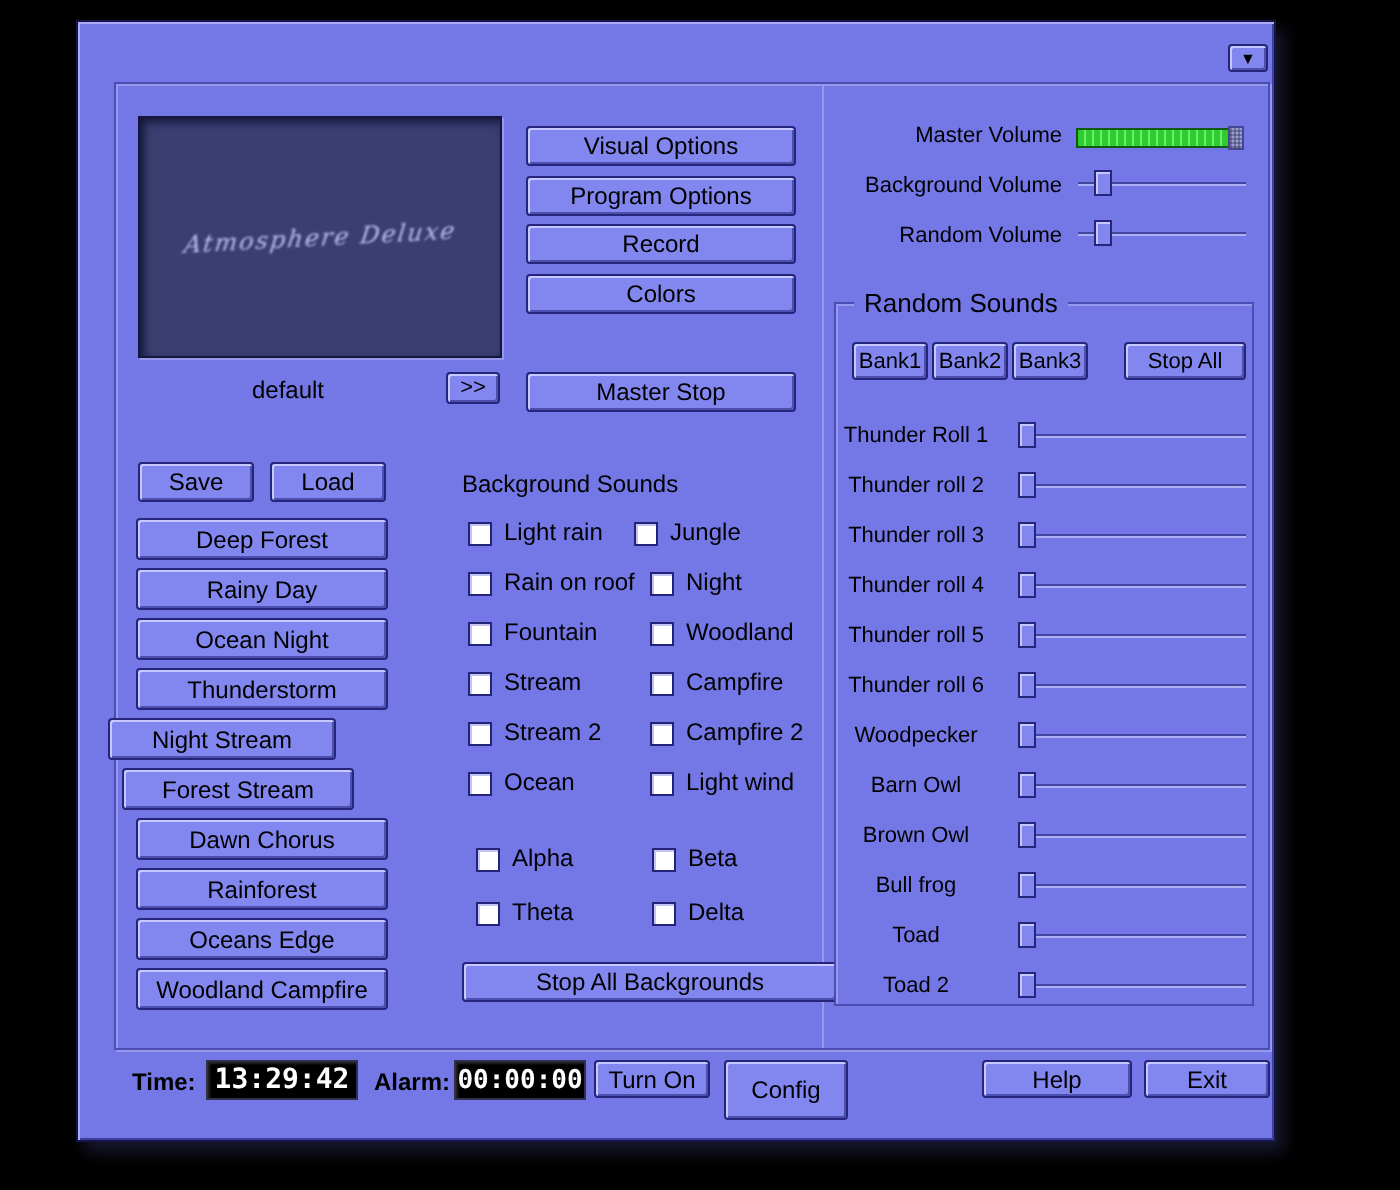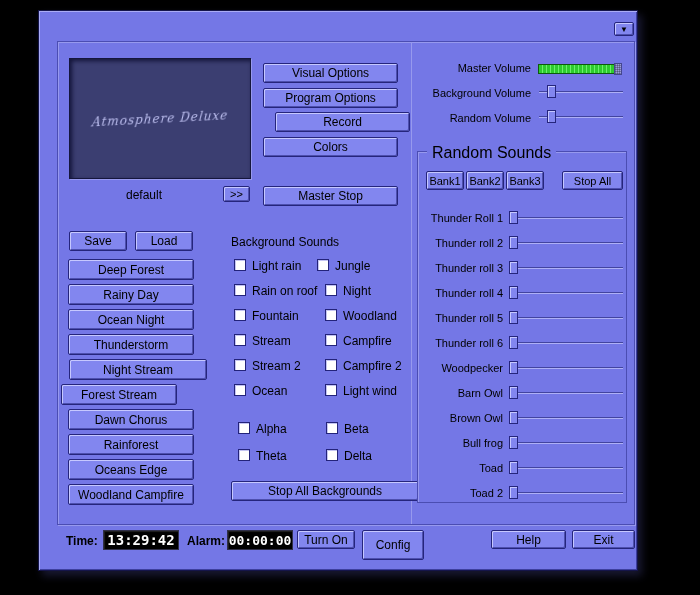--- a/index.html
+++ b/index.html
@@ -39,28 +39,28 @@
     display:flex; align-items:center; justify-content:center;
   }
   .scribble {
     font-family:"DejaVu Serif", serif; font-style:italic;
     color:#c9cbfb; font-size:12px; letter-spacing:1px;
     transform: rotate(-3deg) skewX(-10deg);
     filter: blur(0.5px); opacity:.9;
   }
   .label { position:absolute; font-size:12px; }
   .bold { font-weight:bold; }
-  .cbrow { position:absolute; display:flex; align-items:flex-start; gap:6px; height:14px; }
+  .cbrow { position:absolute; display:flex; align-items:flex-end; gap:6px; height:14px; }
   .cb {
     width:12px; height:12px; background:#fff; flex:0 0 auto;
     border:1px solid #23237a; box-shadow: inset 1px 1px 0 #c4c4f2;
   }
   .cblabel { font-size:12px; }
   .vlabel { position:absolute; left:360px; width:132px; text-align:right; font-size:11px; }
-  .slabel { position:absolute; left:374px; width:90px; text-align:right; font-size:11px; }
+  .slabel { position:absolute; left:374px; width:90px; text-align:center; font-size:11px; }
   .slider { position:absolute; height:14px; }
   .slider .track {
     position:absolute; left:0; right:0; top:6px; height:2px;
     background:#42449f; border-bottom:1px solid #aeb0f6;
   }
   .slider .thumb {
     position:absolute; top:0; width:9px; height:13px;
     background:var(--color-button,#8286ef);
     border:1px solid #25257c; box-shadow: inset 1px 1px 0 #c6c8ff;
   }
@@ -75,21 +75,21 @@
     background-image:
       repeating-linear-gradient(0deg, rgba(0,0,0,.25) 0 1px, transparent 1px 2px),
       repeating-linear-gradient(90deg, rgba(0,0,0,.25) 0 1px, transparent 1px 2px);
   }
   .group {
     position:absolute; left:378px; top:140px; width:210px; height:352px;
     border:1px solid #4b4db2; box-shadow: inset 1px 1px 0 #9799ee;
   }
   .group-title {
     position:absolute; left:388px; top:133px; background:var(--color-purple,#7477e6);
-    padding:0 5px; font-size:16px;
+    padding:0 5px; font-size:13px;
   }
   .lcd {
     position:absolute; background:#000; color:var(--color-lcd_text,#fff);
     border:1px solid #30304a; box-shadow: inset 1px 1px 1px #222;
     display:flex; align-items:center; justify-content:center;
     font-family:"DejaVu Sans Mono", monospace; font-weight:bold;
   }
 </style>
 </head>
 <body>
@@ -104,32 +104,32 @@
   <div class="vdivider"></div>
 
   <div class="screen">
     <span class="scribble">Atmosphere Deluxe</span>
   </div>
   <div class="label" style="left:30px;top:177px;width:150px;text-align:center">default</div>
   <div class="btn" style="left:184px;top:175px;width:27px;height:16px;font-size:11px">&gt;&gt;</div>
 
   <div class="btn" style="left:224px;top:52px;width:135px;height:20px">Visual Options</div>
   <div class="btn" style="left:224px;top:77px;width:135px;height:20px">Program Options</div>
-  <div class="btn" style="left:236px;top:101px;width:135px;height:20px">Record</div>
+  <div class="btn" style="left:224px;top:101px;width:135px;height:20px">Record</div>
   <div class="btn" style="left:224px;top:126px;width:135px;height:20px">Colors</div>
   <div class="btn" style="left:224px;top:175px;width:135px;height:20px">Master Stop</div>
 
   <div class="btn" style="left:30px;top:220px;width:58px;height:20px">Save</div>
   <div class="btn" style="left:96px;top:220px;width:58px;height:20px">Load</div>
 
   <div class="btn" style="left:29px;top:248px;width:126px;height:21px">Deep Forest</div>
   <div class="btn" style="left:29px;top:273px;width:126px;height:21px">Rainy Day</div>
   <div class="btn" style="left:29px;top:298px;width:126px;height:21px">Ocean Night</div>
   <div class="btn" style="left:29px;top:323px;width:126px;height:21px">Thunderstorm</div>
-  <div class="btn" style="left:30px;top:348px;width:138px;height:21px">Night Stream</div>
+  <div class="btn" style="left:15px;top:348px;width:114px;height:21px">Night Stream</div>
   <div class="btn" style="left:22px;top:373px;width:116px;height:21px">Forest Stream</div>
   <div class="btn" style="left:29px;top:398px;width:126px;height:21px">Dawn Chorus</div>
   <div class="btn" style="left:29px;top:423px;width:126px;height:21px">Rainforest</div>
   <div class="btn" style="left:29px;top:448px;width:126px;height:21px">Oceans Edge</div>
   <div class="btn" style="left:29px;top:473px;width:126px;height:21px">Woodland Campfire</div>
 
   <div class="label" style="left:192px;top:224px">Background Sounds</div>
 
   <div class="cbrow" style="left:195px;top:248px">
       <span class="cb"></span>

